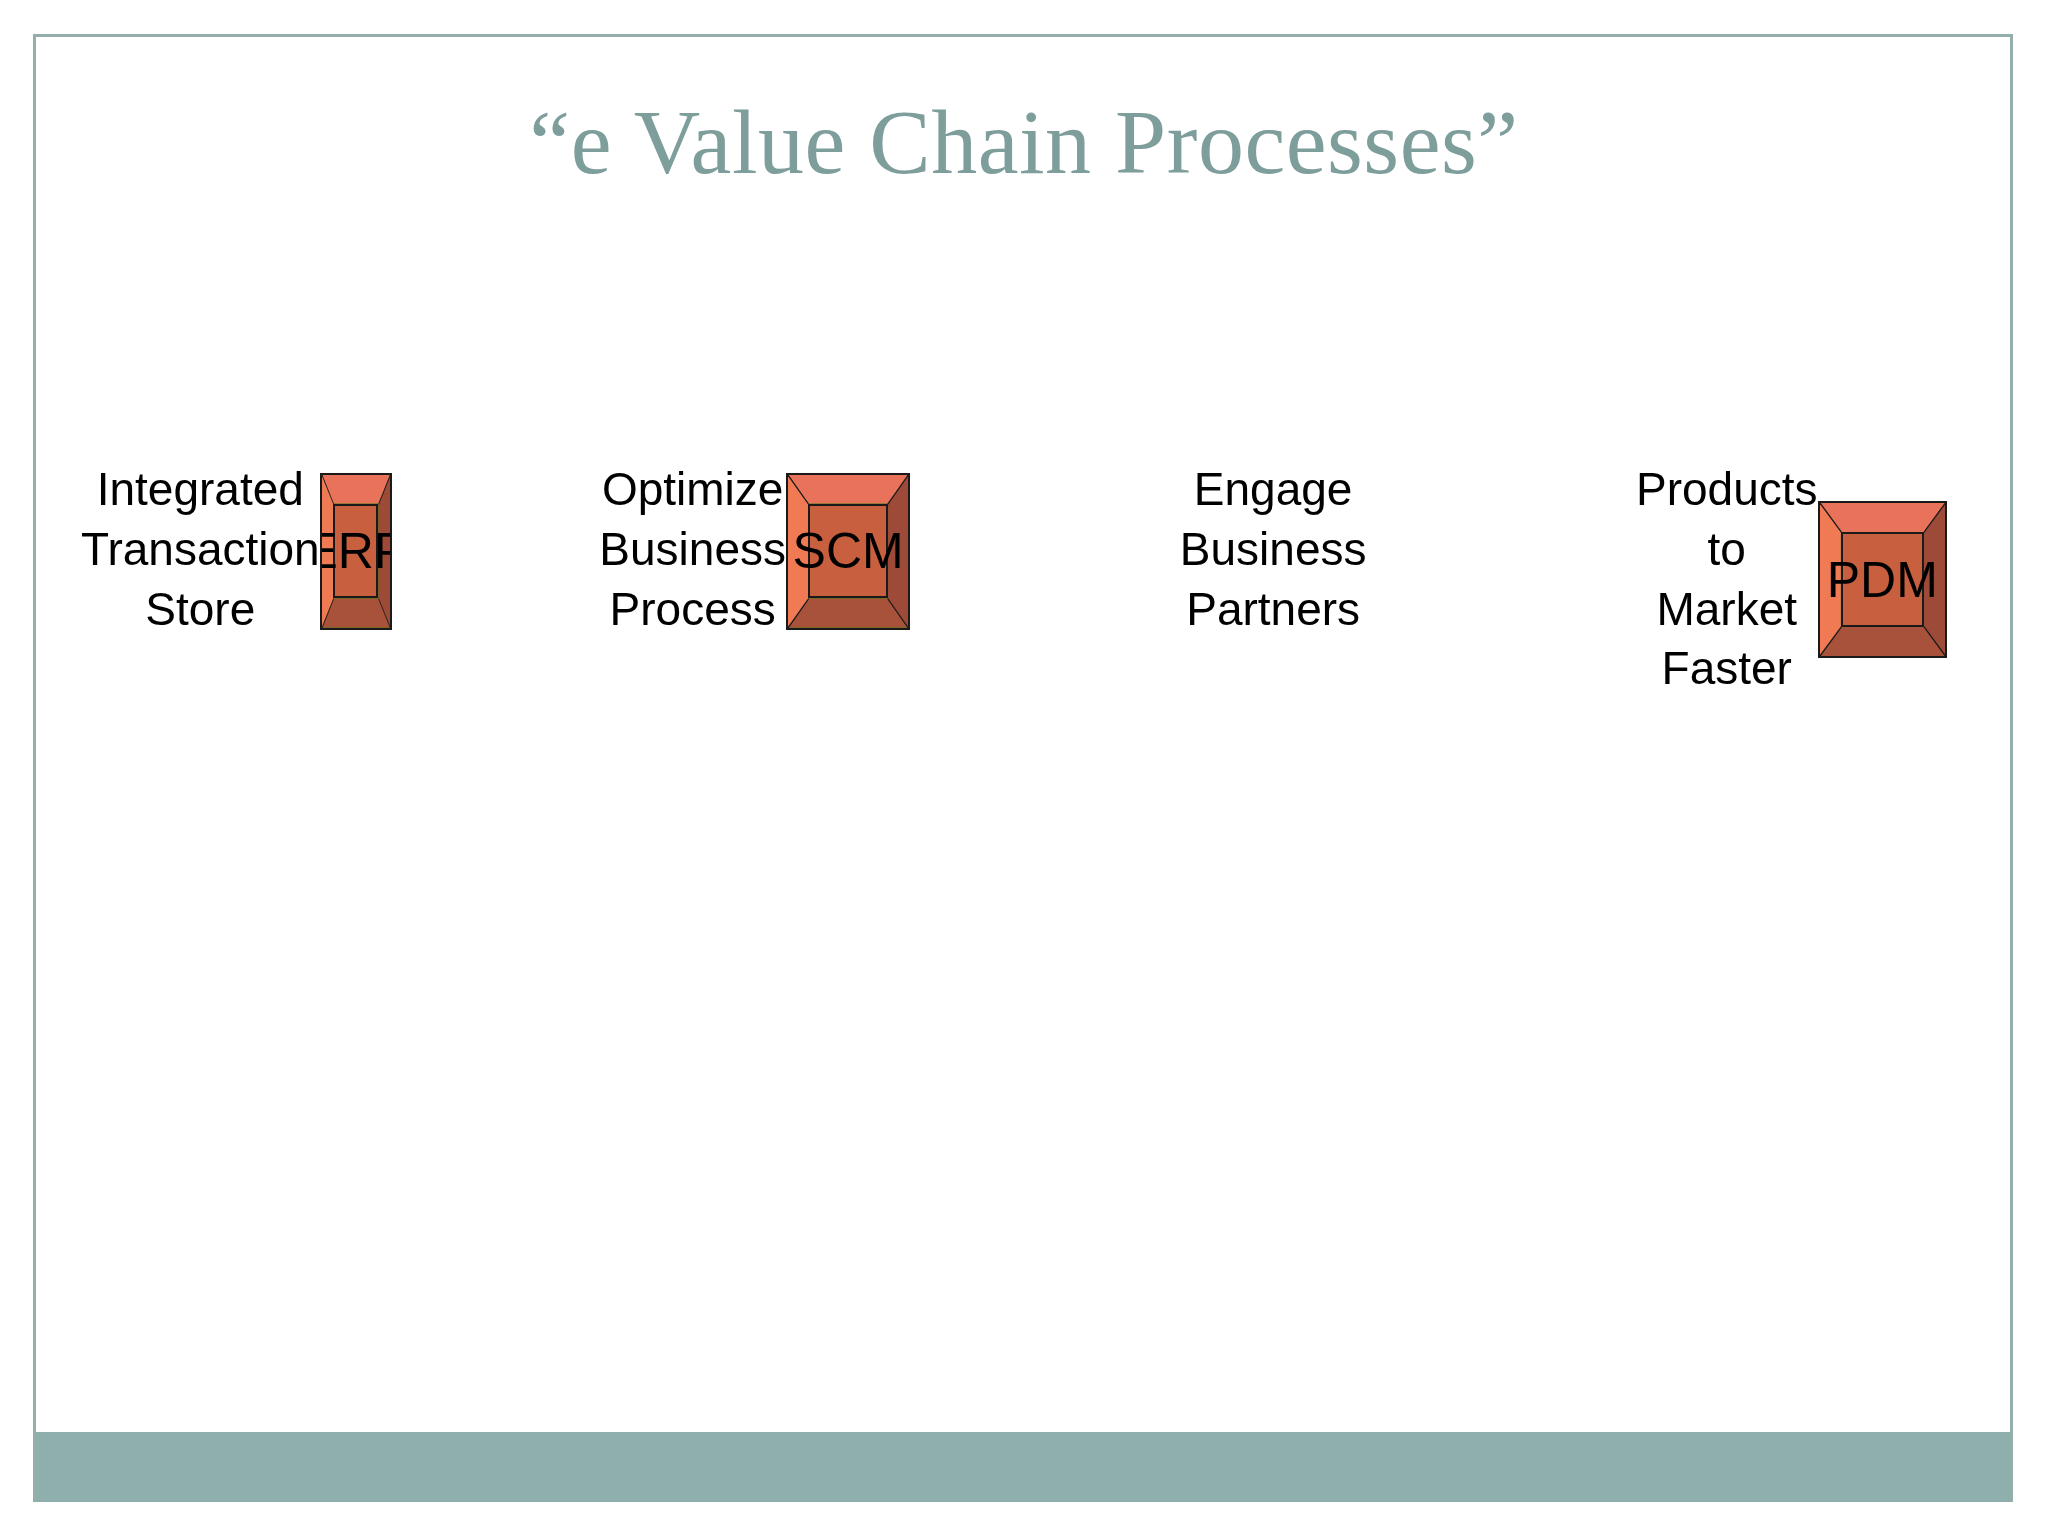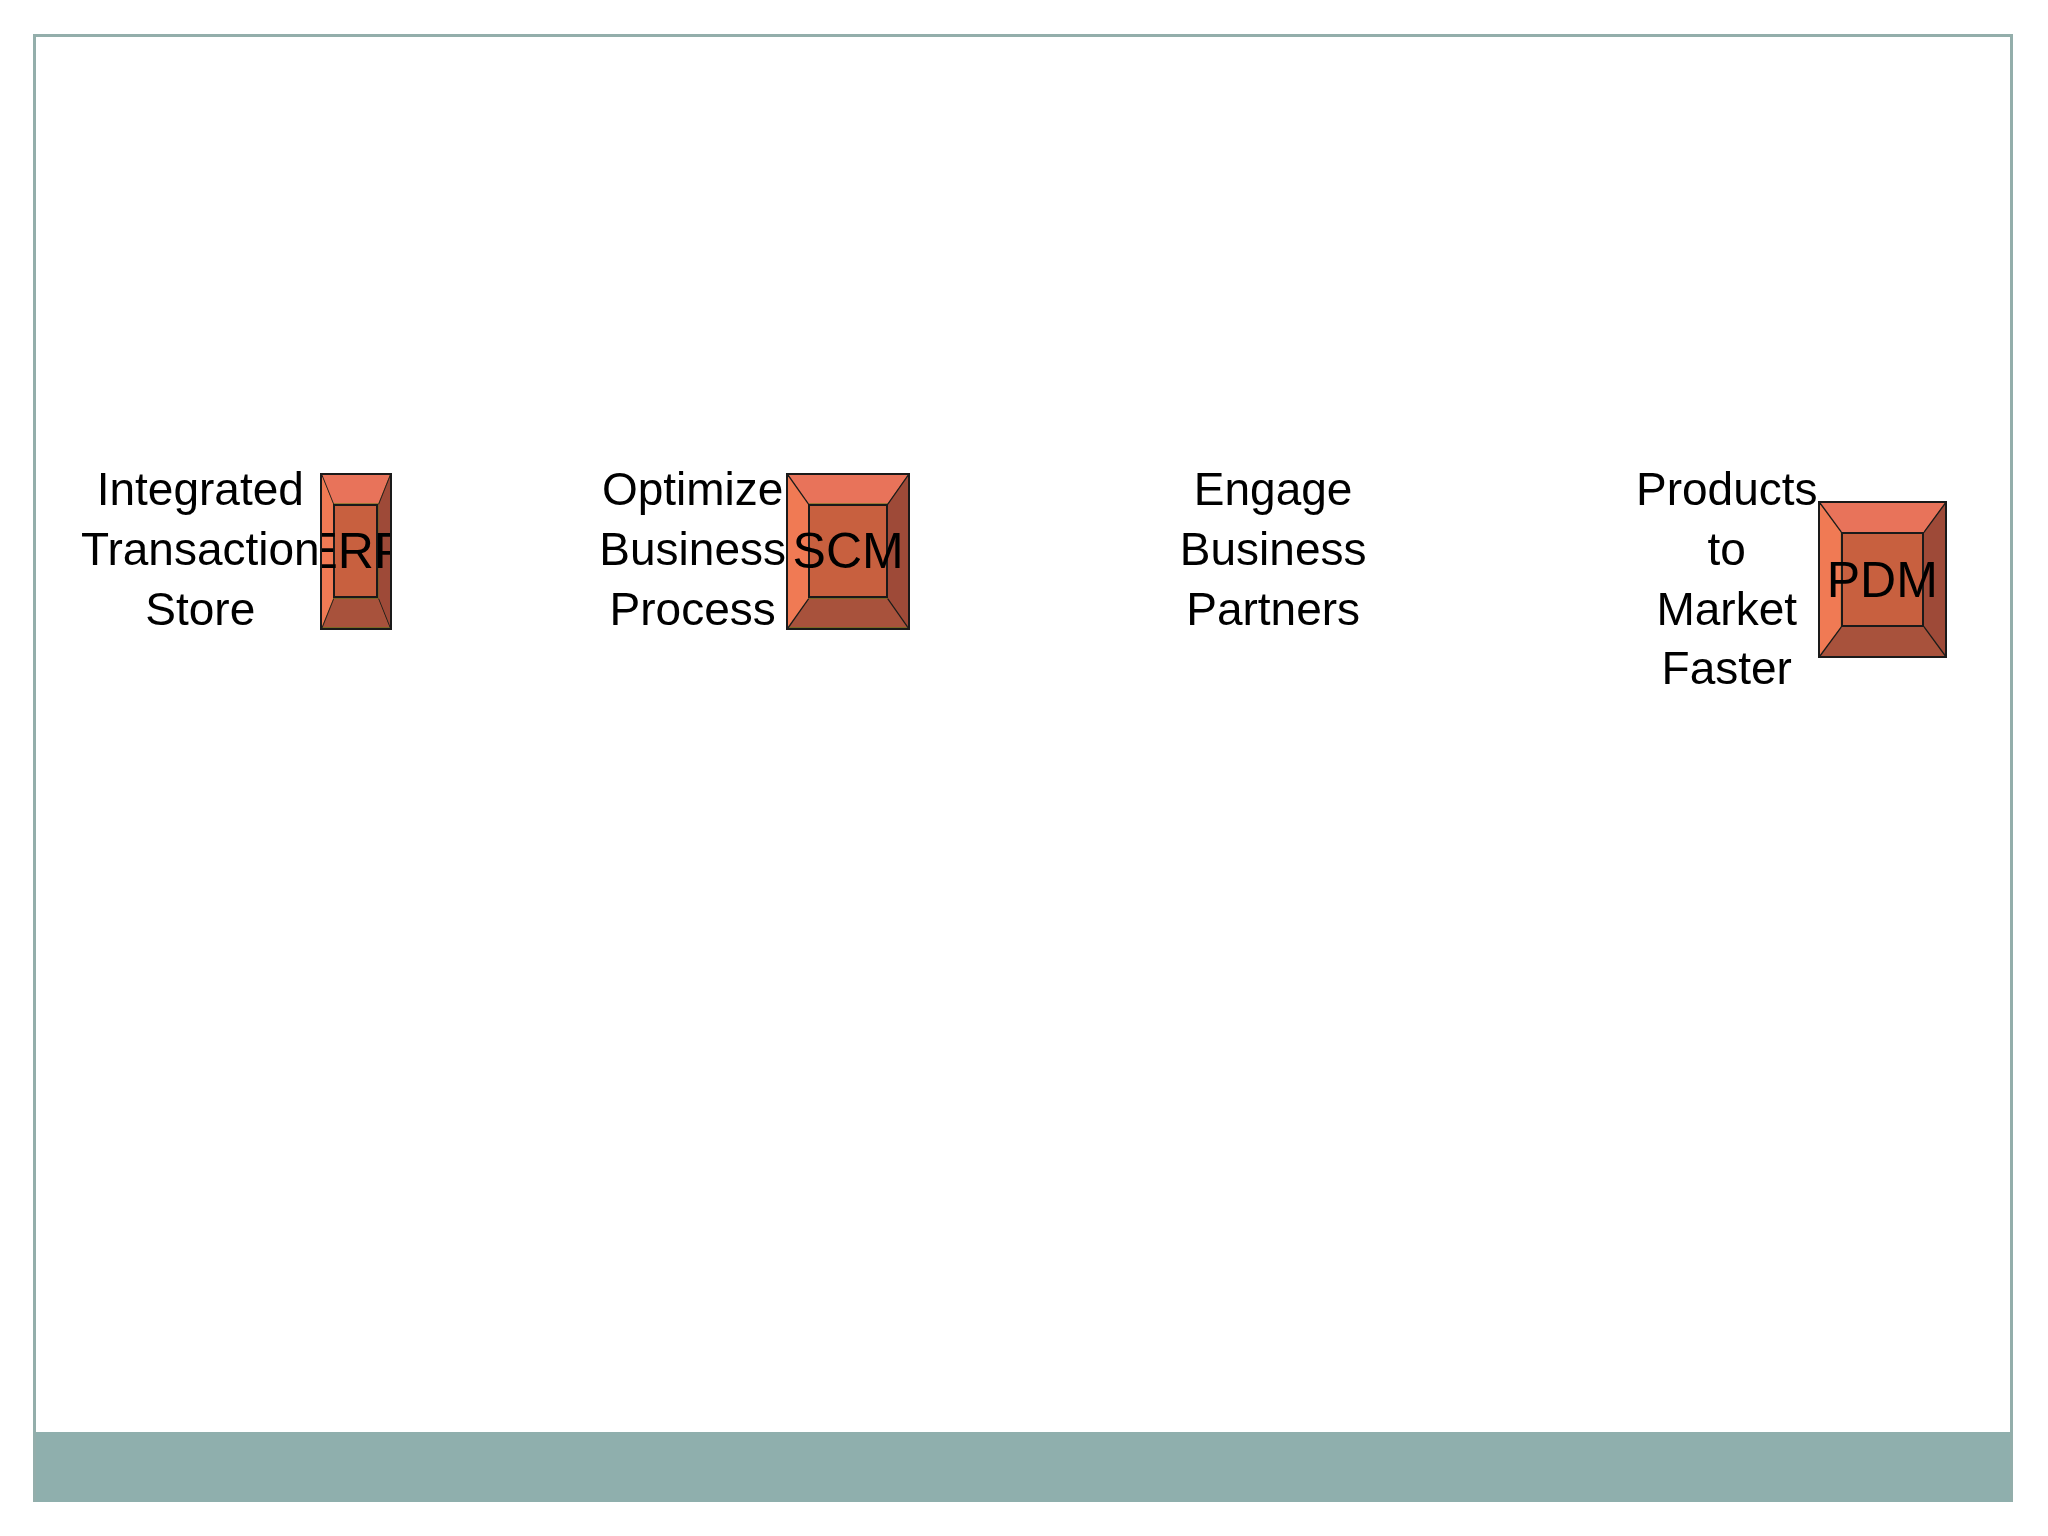--- a/index.html
+++ b/index.html
@@ -161,20 +161,21 @@
     background: #8fafad;
   }
 </style>
 </head>
 <body>
 
 <div id="slide">
 
   <div id="slide-frame"></div>
 
+  <div id="title">“e Value Chain Processes”</div>
 
   <div id="process-row">
 
     <div class="process-item">
       <div class="process-caption">Integrated
 Transaction
 Store</div>
       <div class="bevel-box">
         <div class="face-top"></div>
         <div class="face-bottom"></div>

